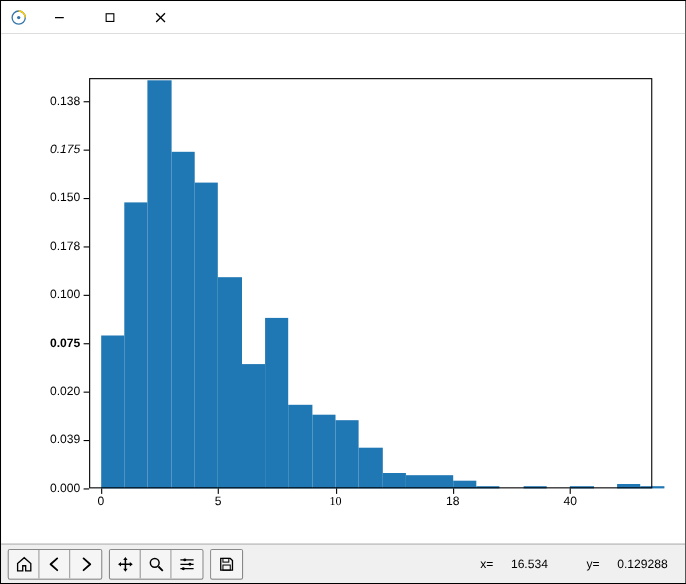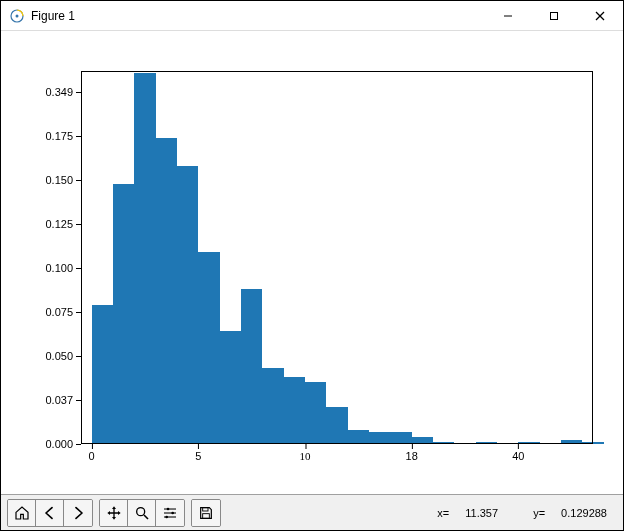--- a/index.html
+++ b/index.html
@@ -146,21 +146,20 @@
 <body>
 
 <div class="titlebar">
   <span class="app-icon">
     <svg viewBox="0 0 16 16" width="16" height="16">
       <circle cx="8" cy="8" r="6" fill="none" stroke="#3776ab" stroke-width="1.2"></circle>
       <path d="M8 2 A6 6 0 0 1 14 8" fill="none" stroke="#ffcc00" stroke-width="1.2"></path>
       <circle cx="8" cy="8" r="1.5" fill="#3776ab"></circle>
     </svg>
   </span>
-  <span class="title">Figure 1</span>
   <div class="win-controls">
     <div class="win-btn">
       <svg width="10" height="10" viewBox="0 0 10 10">
           <line x1="1" y1="5" x2="9" y2="5" stroke="#000" stroke-width="1"></line>
         </svg>
     </div>
     <div class="win-btn">
       <svg width="10" height="10" viewBox="0 0 10 10">
           <rect x="1.5" y="1.5" width="7" height="7" fill="none" stroke="#000" stroke-width="1"></rect>
         </svg>
@@ -198,28 +197,28 @@
         <div class="bar" style="left: 77.0833%; width: 4.16667%; height: 0.471698%; background: rgb(31, 119, 180);"></div>
         <div class="bar" style="left: 81.25%; width: 4.16667%; height: 0%; background: rgb(31, 119, 180);"></div>
         <div class="bar" style="left: 85.4167%; width: 4.16667%; height: 0.471698%; background: rgb(31, 119, 180);"></div>
         <div class="bar" style="left: 89.5833%; width: 4.16667%; height: 0%; background: rgb(31, 119, 180);"></div>
         <div class="bar" style="left: 93.75%; width: 4.16667%; height: 0.943396%; background: rgb(31, 119, 180);"></div>
         <div class="bar" style="left: 97.9167%; width: 4.16667%; height: 0.471698%; background: rgb(31, 119, 180);"></div>
       </div>
     <div class="plot-frame"></div>
     <div id="yticks">
         <div class="y-tick" style="bottom: 0%;">0.000</div>
-        <div class="y-tick" style="bottom: 11.7925%;">0.037</div>
-        <div class="y-tick" style="bottom: 23.5849%;">0.050</div>
-        <div class="y-tick" style="bottom: 35.3774%;">0.075</div>
+        <div class="y-tick" style="bottom: 11.7925%;">0.039</div>
+        <div class="y-tick" style="bottom: 23.5849%;">0.020</div>
+        <div class="y-tick" style="bottom: 35.3774%; font-weight: bold;">0.075</div>
         <div class="y-tick" style="bottom: 47.1698%; margin-top: 22px;">0.100</div>
-        <div class="y-tick" style="bottom: 58.9623%;">0.125</div>
+        <div class="y-tick" style="bottom: 58.9623%;">0.178</div>
         <div class="y-tick" style="bottom: 70.7547%;">0.150</div>
-        <div class="y-tick" style="bottom: 82.5472%;">0.175</div>
-        <div class="y-tick" style="bottom: 94.3396%;">0.349</div>
+        <div class="y-tick" style="bottom: 82.5472%; font-style: italic;">0.175</div>
+        <div class="y-tick" style="bottom: 94.3396%;">0.138</div>
       </div>
     <div id="xticks">
         <div class="x-tick" style="left: 2.08333%;">0</div>
         <div class="x-tick" style="left: 22.9167%;">5</div>
         <div class="x-tick" style="left: 43.75%; font-family: Liberation Serif, serif;">10</div>
         <div class="x-tick" style="left: 64.5833%;">18</div>
         <div class="x-tick" style="left: 85.4167%;">40</div>
       </div>
   </div>
 </div>
@@ -269,16 +268,16 @@
     <div class="tool-btn">
       <svg width="16" height="16" viewBox="0 0 24 24">
           <path d="M4 4 H17 L20 7 V20 H4 Z" fill="none" stroke="#000" stroke-width="1.8"></path>
           <rect x="7" y="4" width="8" height="5" fill="none" stroke="#000" stroke-width="1.4"></rect>
           <rect x="7" y="13" width="10" height="7" fill="none" stroke="#000" stroke-width="1.4"></rect>
         </svg>
     </div>
   </div>
   <div class="spacer"></div>
   <div class="coords">
-    <span><span>x=</span><span>11.357</span></span>
+    <span><span>x=</span><span>16.534</span></span>
     <span><span>y=</span><span>0.129288</span></span>
   </div>
 </div>
 
 </body></html>

